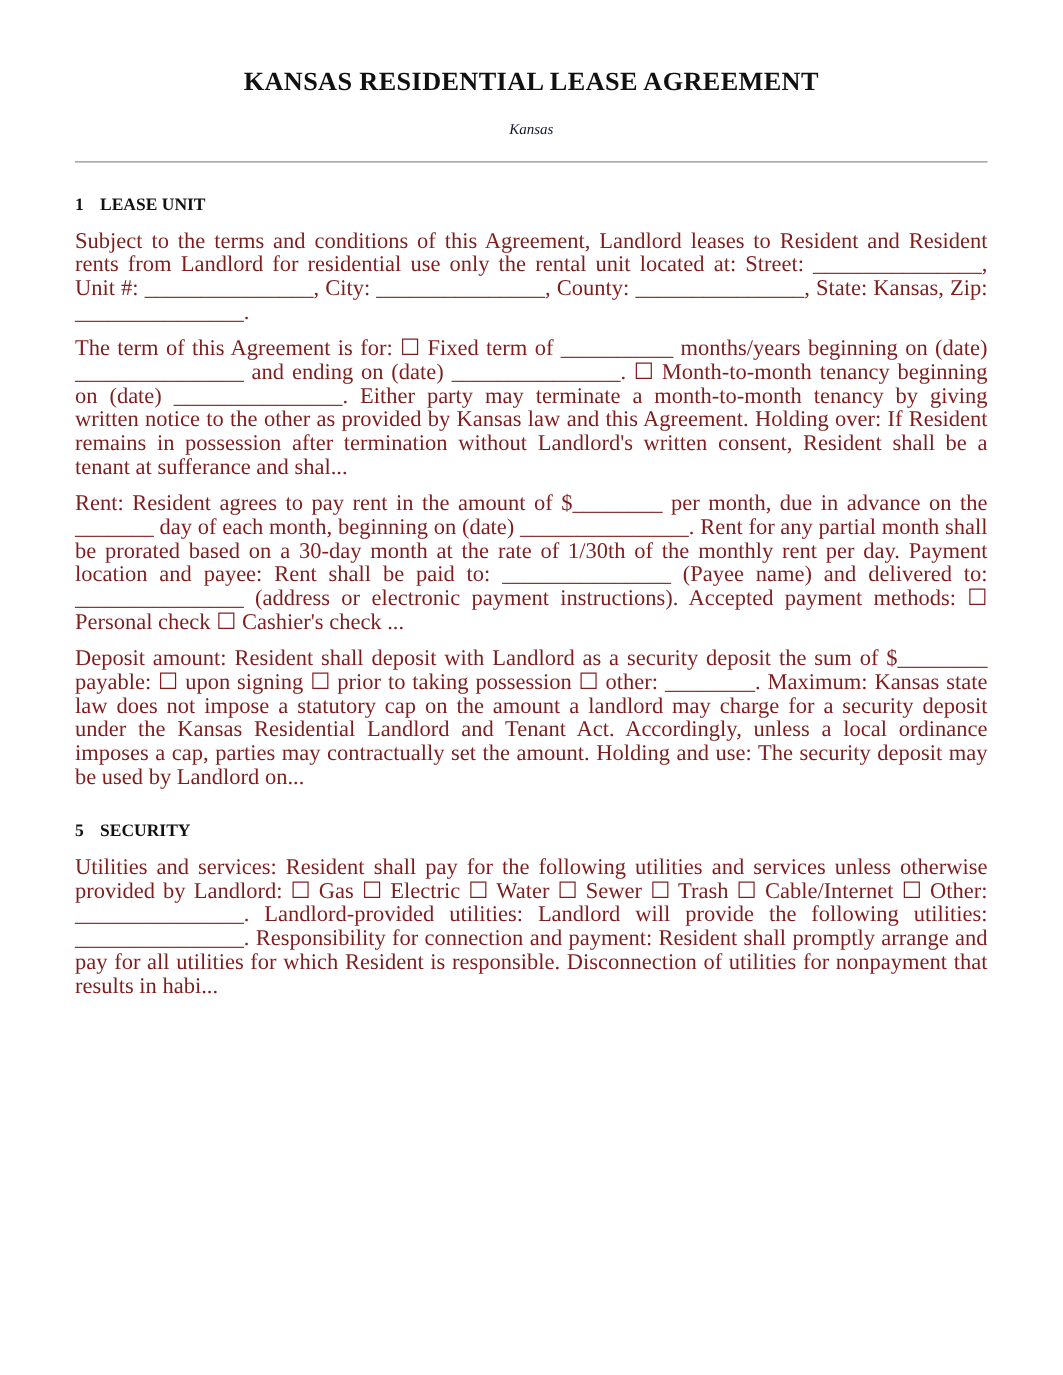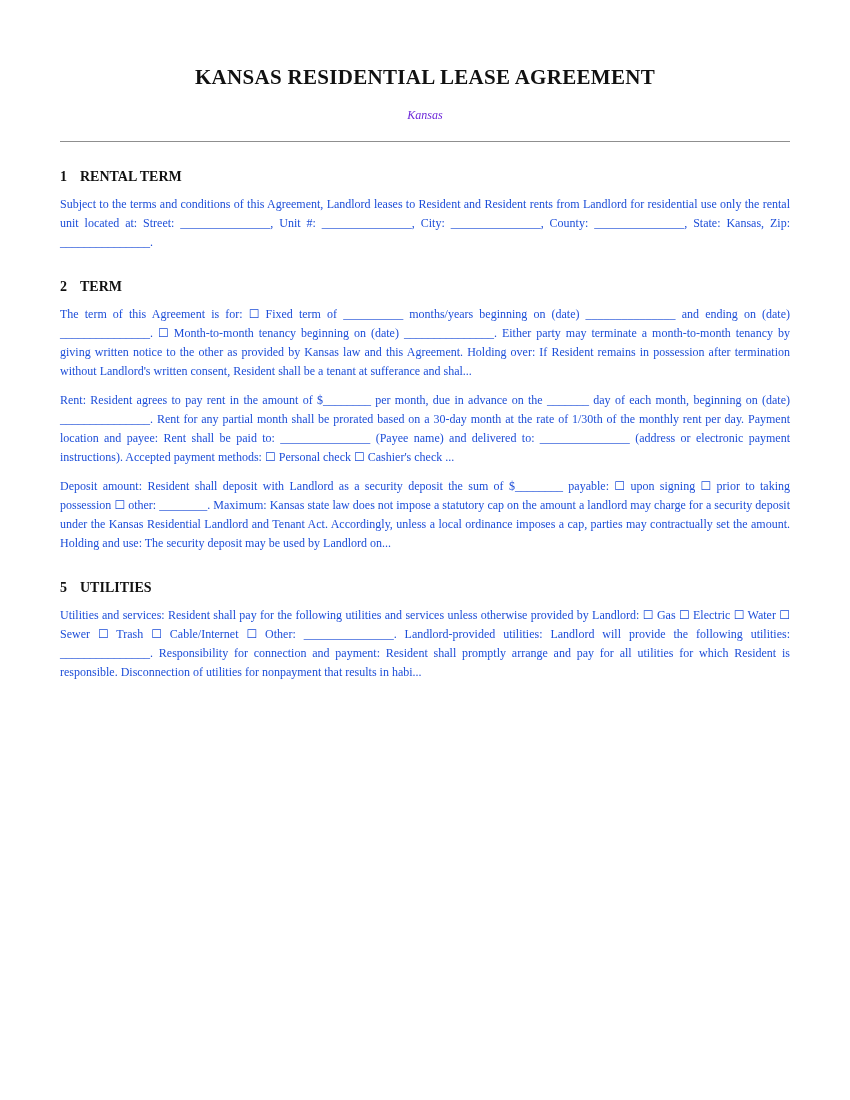--- a/index.html
+++ b/index.html
@@ -7,35 +7,35 @@
   .page {
     width: 850px;
     height: 1100px;
     background: #ffffff;
     padding: 50px 60px 0 60px;
     font-family: "Liberation Serif", "DejaVu Serif", serif;
     color: #1c1c1c;
     overflow: hidden;
   }
   .doc-title {
-    margin: 16px;
+    margin: 4px;
     font-size: 21px;
     line-height: 22px;
     font-weight: bold;
     text-align: center;
     letter-spacing: 0.3px;
     color: #111111;
   }
   .doc-subtitle {
     margin: 20px 0 0 0;
     font-size: 12px;
     line-height: 14px;
     font-style: italic;
     text-align: center;
-    color: #6d28d9;
+    color: #0f172a;
   }
   .doc-revised {
     margin: 12px 0 0 0;
     font-size: 11px;
     line-height: 13px;
     text-align: center;
     color: #3d3d3d;
   }
   .header-divider {
     border: none;
@@ -49,52 +49,51 @@
     line-height: 16px;
     font-weight: bold;
     color: #111111;
   }
   .section-heading .hgap {
     display: inline-block;
     width: 13px;
   }
   .section-body {
     margin: 10px 0 0 0;
-    font-size: 12px;
+    font-size: 18px;
     line-height: 19px;
     text-align: justify;
-    color: #1d4ed8;
+    color: #7f1d1d;
   }
 </style>
 </head>
 <body>
 
 <div class="page">
 
   <h1 class="doc-title">KANSAS RESIDENTIAL LEASE AGREEMENT</h1>
   <p class="doc-subtitle">Kansas</p>
 
   <hr class="header-divider">
 
   <div>
-    <h2 class="section-heading"><span>1</span><span class="hgap"></span><span>RENTAL TERM</span></h2>
+    <h2 class="section-heading"><span>1</span><span class="hgap"></span><span>LEASE UNIT</span></h2>
     <p class="section-body">Subject to the terms and conditions of this Agreement, Landlord leases to Resident and Resident rents from Landlord for residential use only the rental unit located at: Street: _______________, Unit #: _______________, City: _______________, County: _______________, State: Kansas, Zip: _______________.</p>
   </div>
 
   <div>
-    <h2 class="section-heading"><span>2</span><span class="hgap"></span><span>TERM</span></h2>
     <p class="section-body">The term of this Agreement is for: ☐ Fixed term of __________ months/years beginning on (date) _______________ and ending on (date) _______________. ☐ Month-to-month tenancy beginning on (date) _______________. Either party may terminate a month-to-month tenancy by giving written notice to the other as provided by Kansas law and this Agreement. Holding over: If Resident remains in possession after termination without Landlord's written consent, Resident shall be a tenant at sufferance and shal...</p>
   </div>
 
   <div>
     <p class="section-body">Rent: Resident agrees to pay rent in the amount of $________ per month, due in advance on the _______ day of each month, beginning on (date) _______________. Rent for any partial month shall be prorated based on a 30-day month at the rate of 1/30th of the monthly rent per day. Payment location and payee: Rent shall be paid to: _______________ (Payee name) and delivered to: _______________ (address or electronic payment instructions). Accepted payment methods: ☐ Personal check ☐ Cashier's check ...</p>
   </div>
 
   <div>
     <p class="section-body">Deposit amount: Resident shall deposit with Landlord as a security deposit the sum of $________ payable: ☐ upon signing ☐ prior to taking possession ☐ other: ________. Maximum: Kansas state law does not impose a statutory cap on the amount a landlord may charge for a security deposit under the Kansas Residential Landlord and Tenant Act. Accordingly, unless a local ordinance imposes a cap, parties may contractually set the amount. Holding and use: The security deposit may be used by Landlord on...</p>
   </div>
 
   <div>
-    <h2 class="section-heading"><span>5</span><span class="hgap"></span><span>UTILITIES</span></h2>
+    <h2 class="section-heading"><span>5</span><span class="hgap"></span><span>SECURITY</span></h2>
     <p class="section-body">Utilities and services: Resident shall pay for the following utilities and services unless otherwise provided by Landlord: ☐ Gas ☐ Electric ☐ Water ☐ Sewer ☐ Trash ☐ Cable/Internet ☐ Other: _______________. Landlord-provided utilities: Landlord will provide the following utilities: _______________. Responsibility for connection and payment: Resident shall promptly arrange and pay for all utilities for which Resident is responsible. Disconnection of utilities for nonpayment that results in habi...</p>
   </div>
 
 </div>
 
 </body></html>

